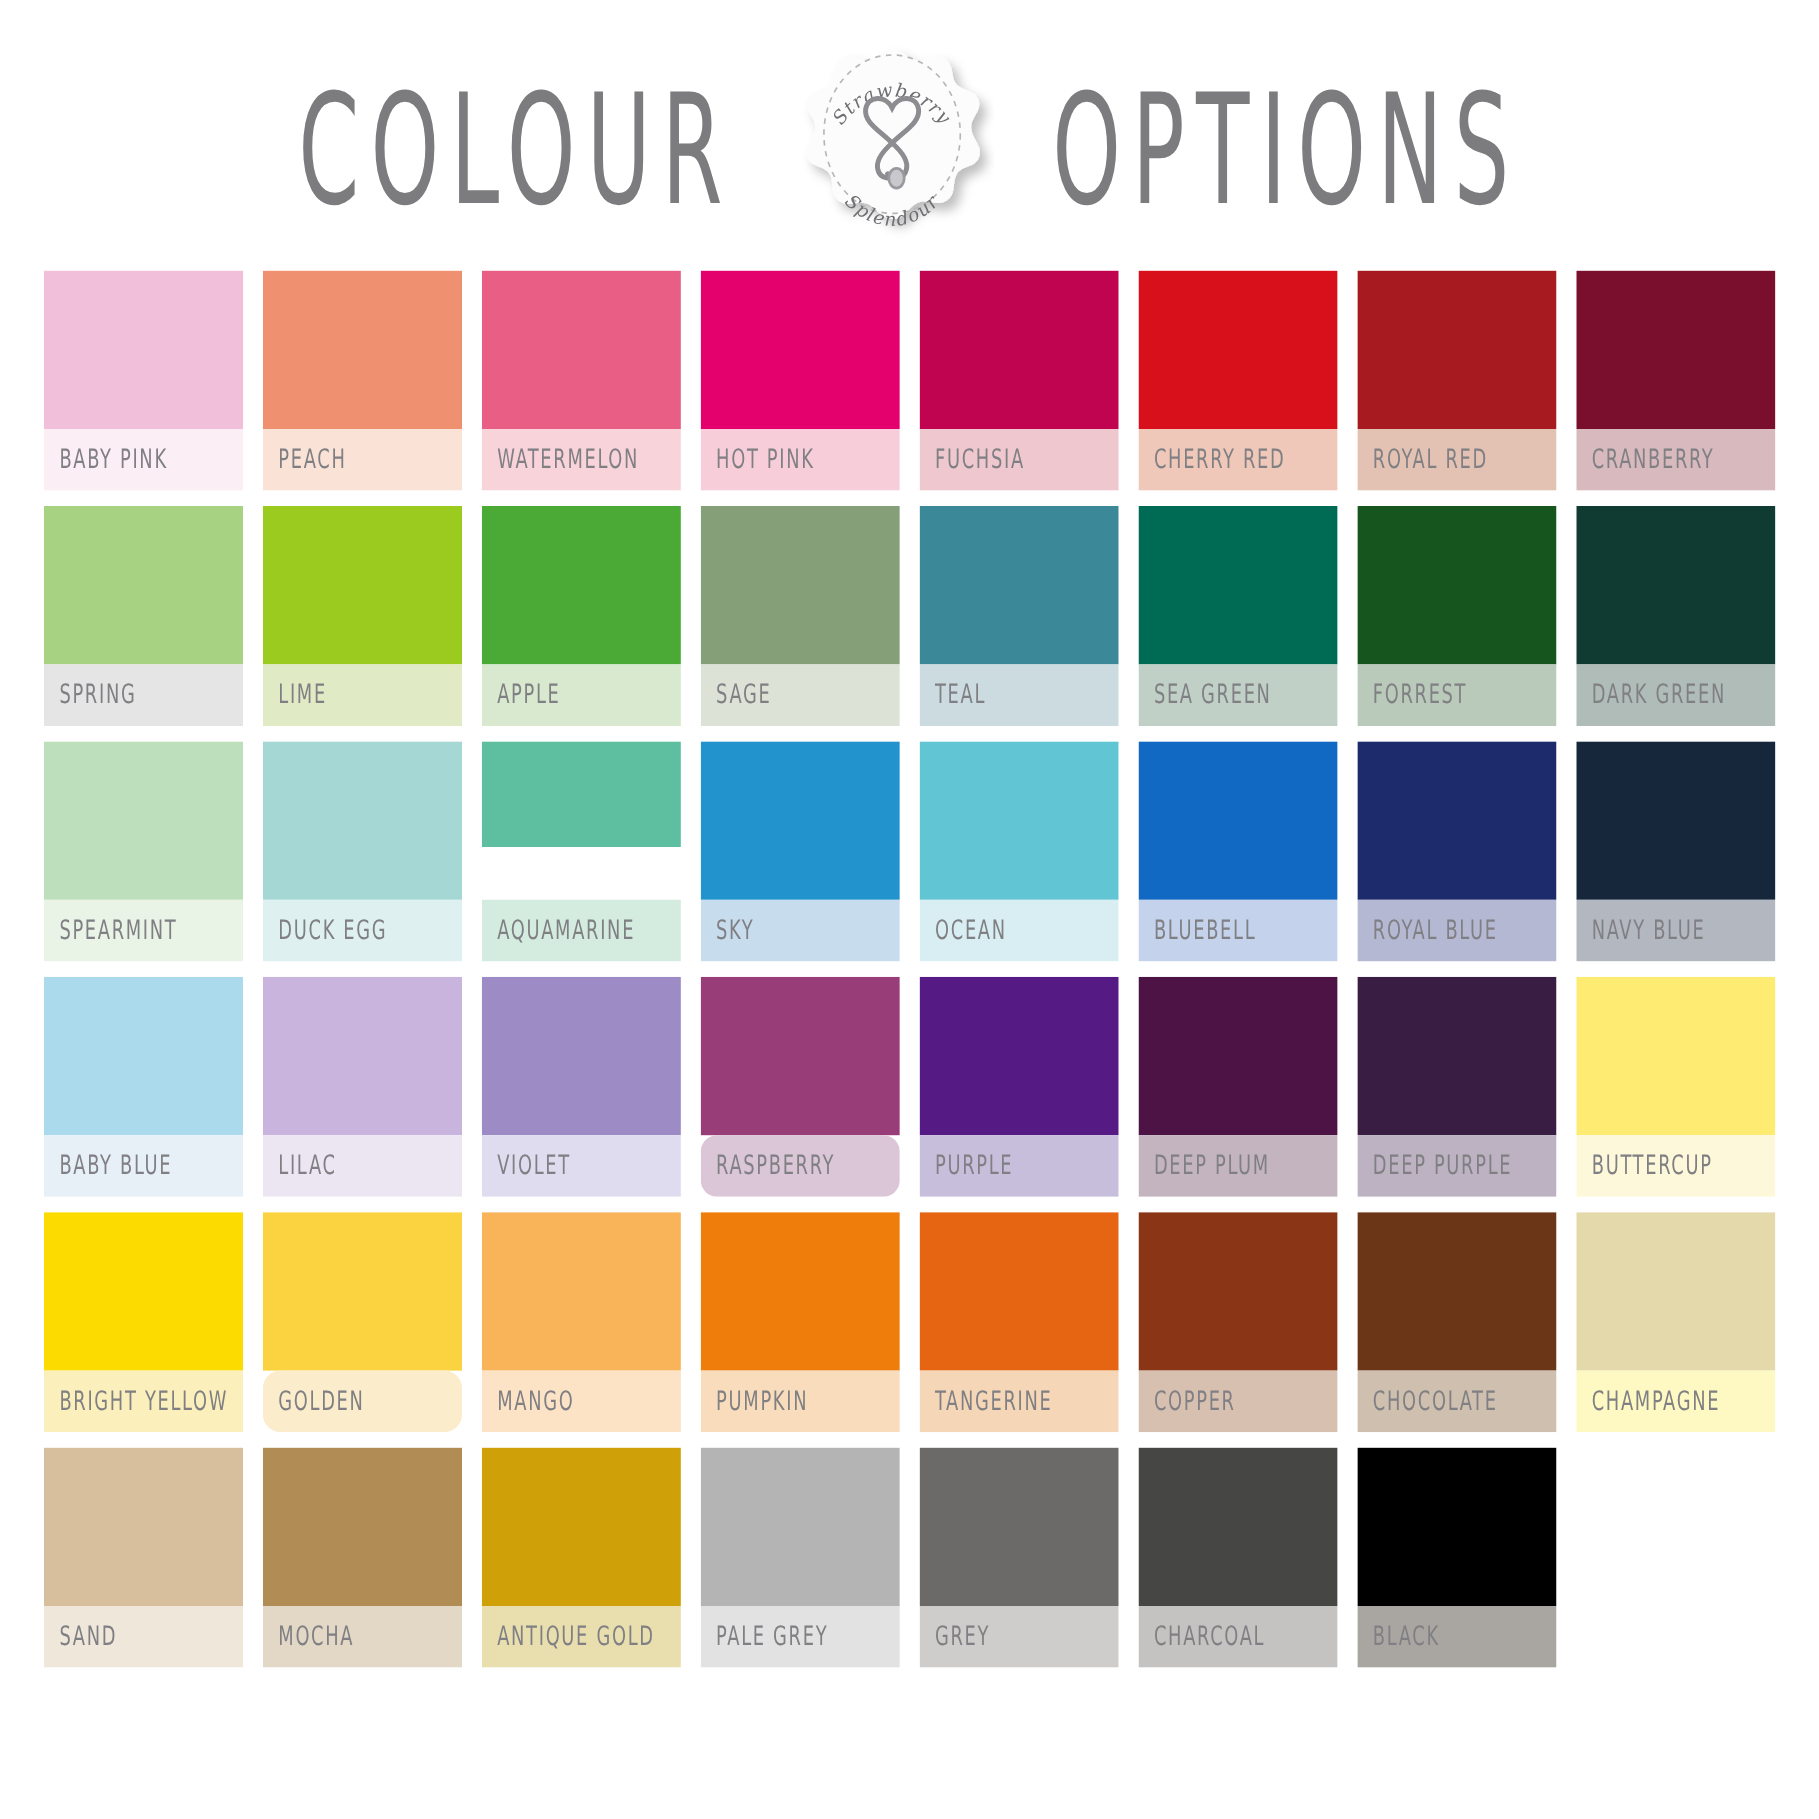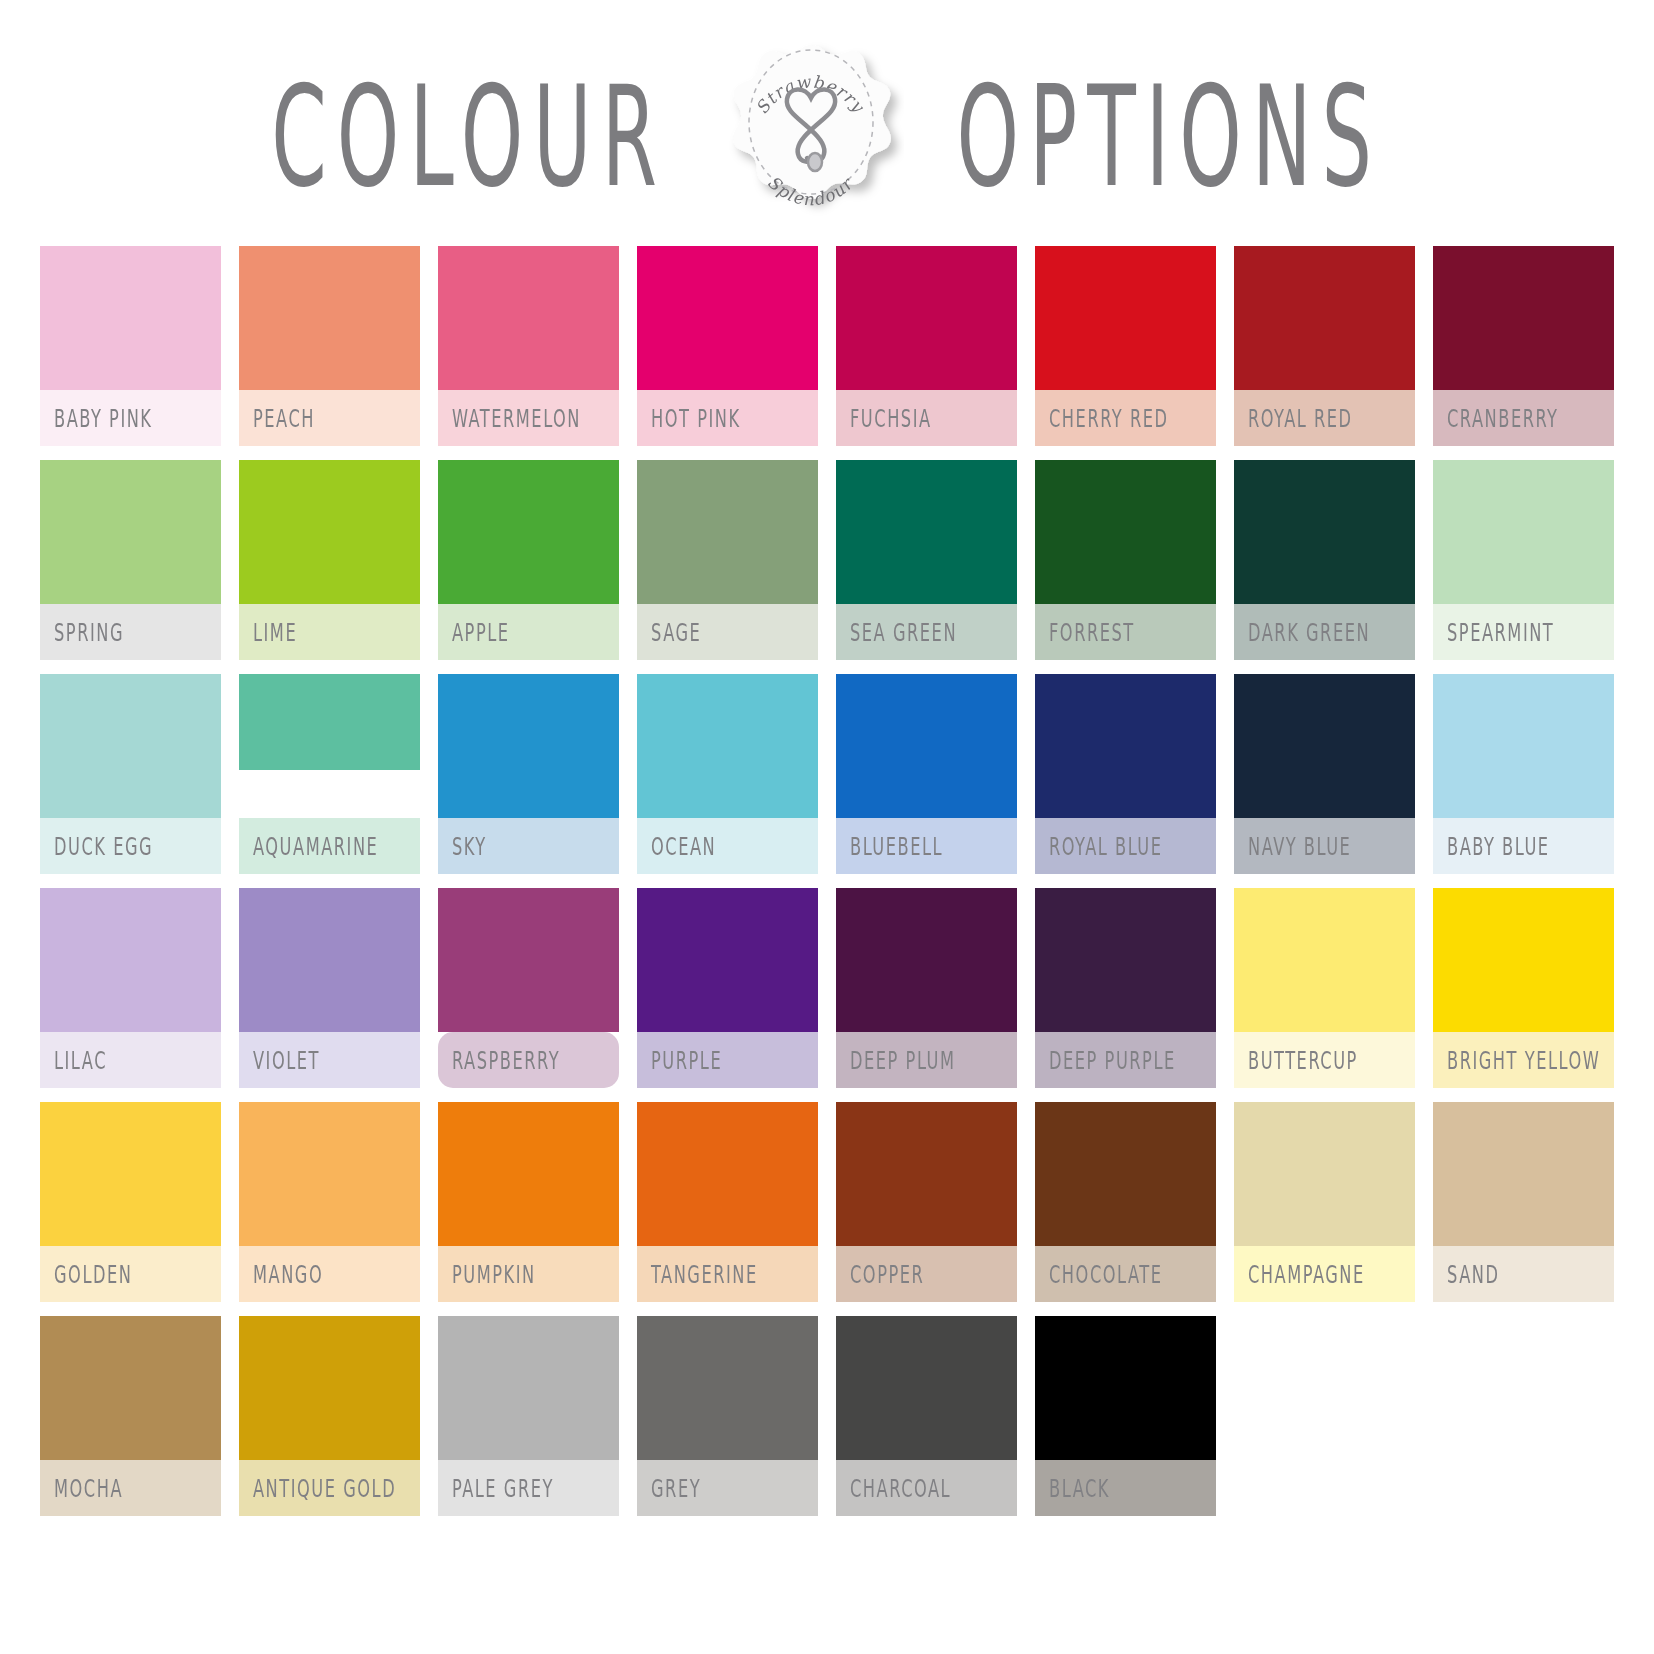--- a/index.html
+++ b/index.html
@@ -238,20 +238,26 @@
           <span class="name" style="color: rgb(128, 128, 132);">APPLE</span>
         </div>
       </div>
       <div class="swatch">
         <div class="block" style="background: rgb(133, 160, 121);"></div>
         <div class="band" style="background: rgb(221, 226, 215);">
           <span class="name" style="color: rgb(128, 128, 132);">SAGE</span>
         </div>
       </div>
       <div class="swatch">
+        <div class="block" style="background: rgb(59, 136, 153);"></div>
+        <div class="band" style="background: rgb(204, 219, 224);">
+          <span class="name" style="color: rgb(128, 128, 132);">TEAL</span>
+        </div>
+      </div>
+      <div class="swatch">
         <div class="block" style="background: rgb(0, 107, 84);"></div>
         <div class="band" style="background: rgb(192, 208, 199);">
           <span class="name" style="color: rgb(128, 128, 132);">SEA GREEN</span>
         </div>
       </div>
       <div class="swatch">
         <div class="block" style="background: rgb(23, 85, 31);"></div>
         <div class="band" style="background: rgb(185, 201, 186);">
           <span class="name" style="color: rgb(128, 128, 132);">FORREST</span>
         </div>
@@ -359,21 +365,21 @@
         </div>
       </div>
       <div class="swatch">
         <div class="block" style="background: rgb(252, 220, 0);"></div>
         <div class="band" style="background: rgb(251, 240, 188);">
           <span class="name" style="color: rgb(128, 128, 132);">BRIGHT YELLOW</span>
         </div>
       </div>
       <div class="swatch">
         <div class="block" style="background: rgb(251, 210, 63);"></div>
-        <div class="band" style="background: rgb(251, 237, 203);">
+        <div class="band" style="background: rgb(251, 237, 203); border-radius: 16px;">
           <span class="name" style="color: rgb(128, 128, 132);">GOLDEN</span>
         </div>
       </div>
       <div class="swatch">
         <div class="block" style="background: rgb(249, 180, 90);"></div>
         <div class="band" style="background: rgb(252, 227, 198);">
           <span class="name" style="color: rgb(128, 128, 132);">MANGO</span>
         </div>
       </div>
       <div class="swatch">

